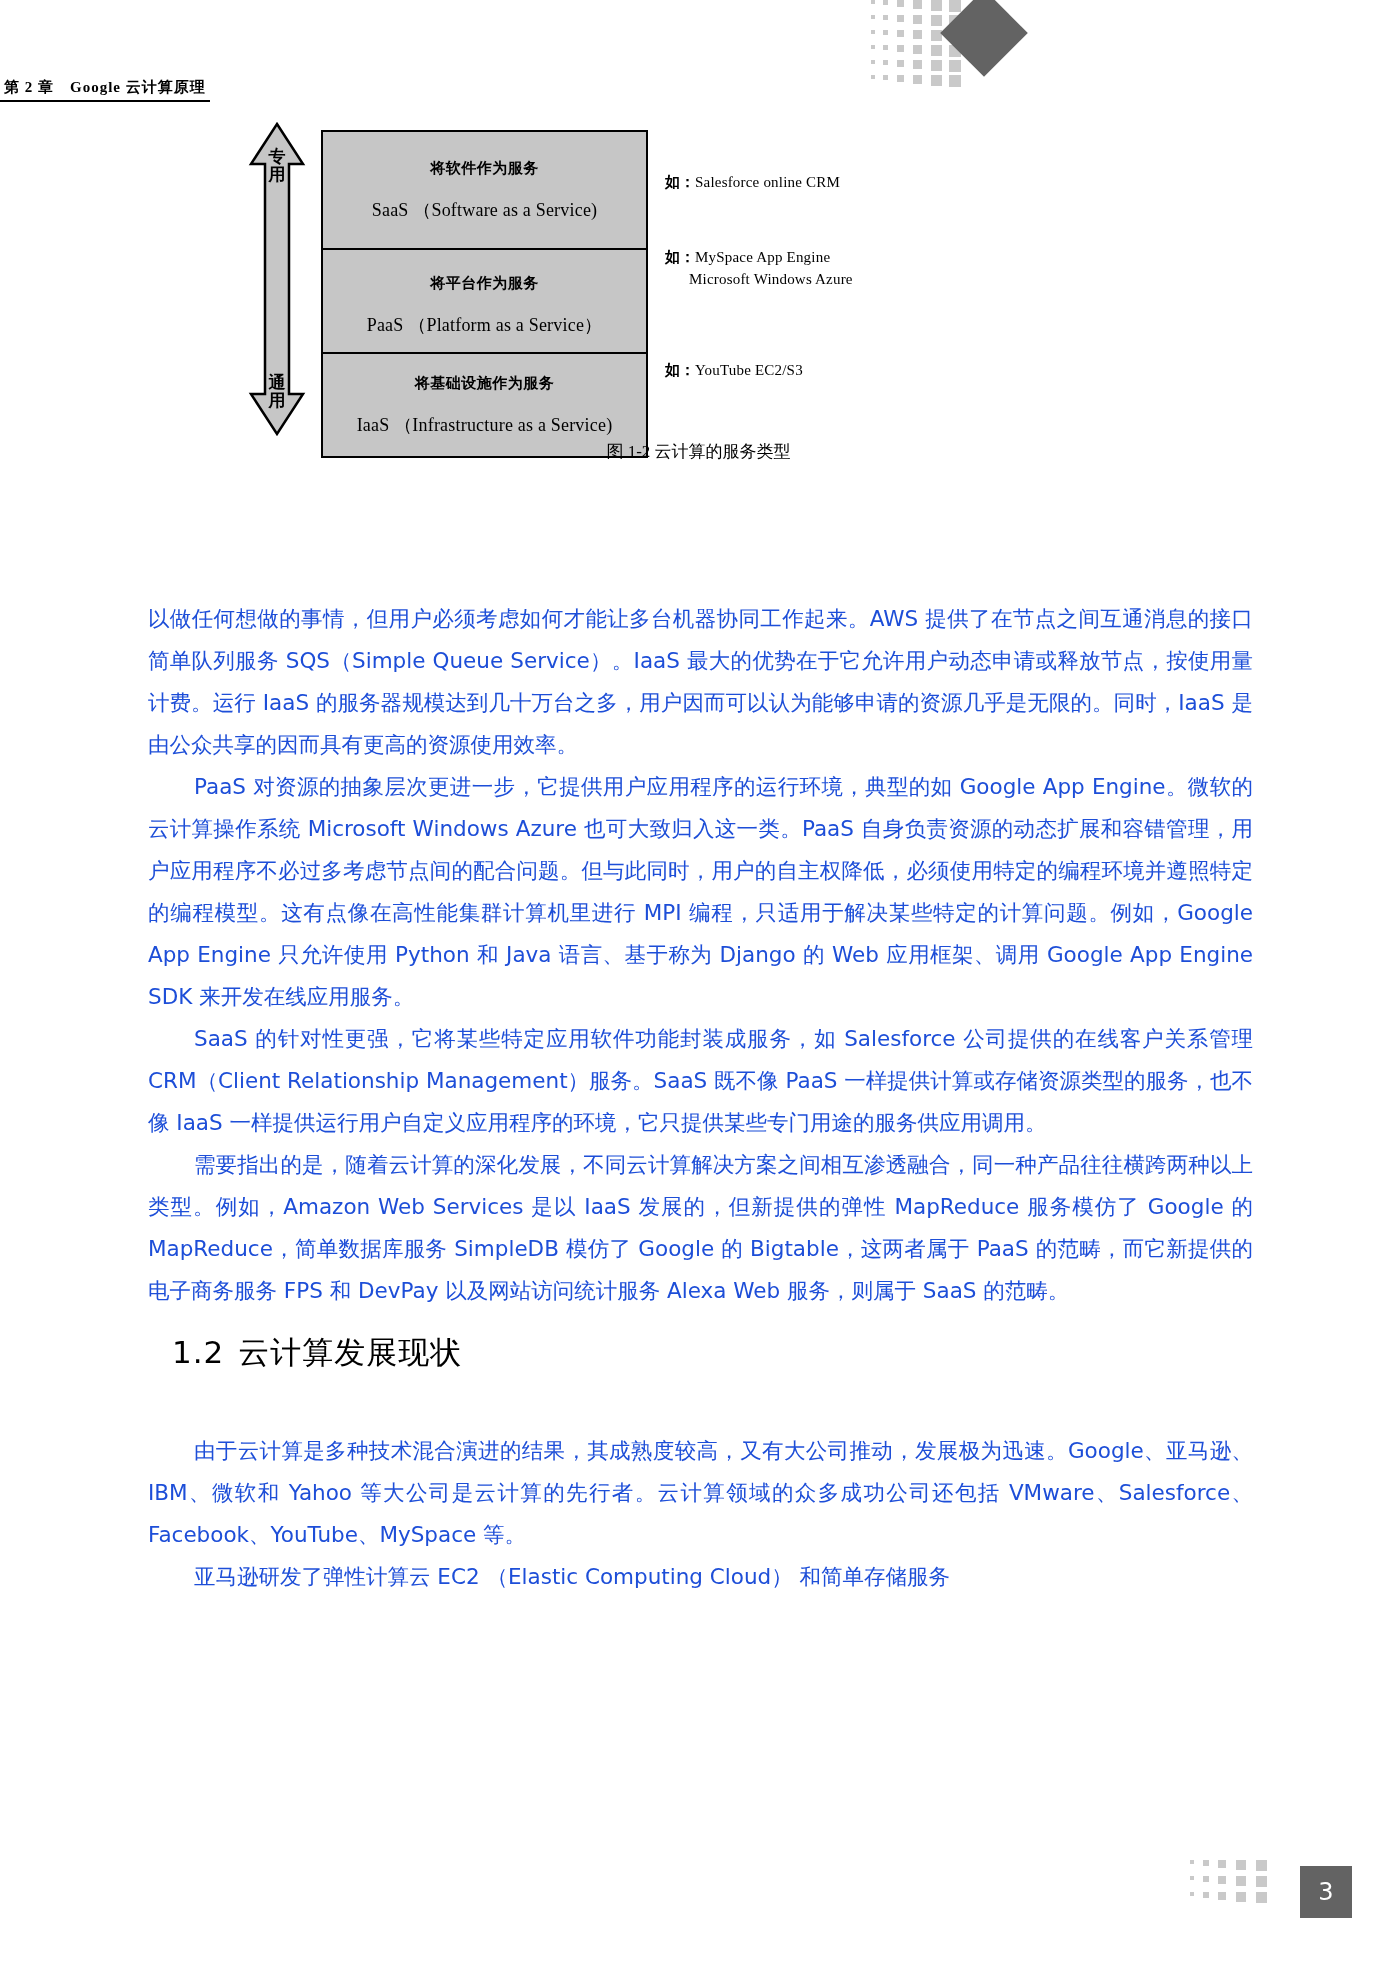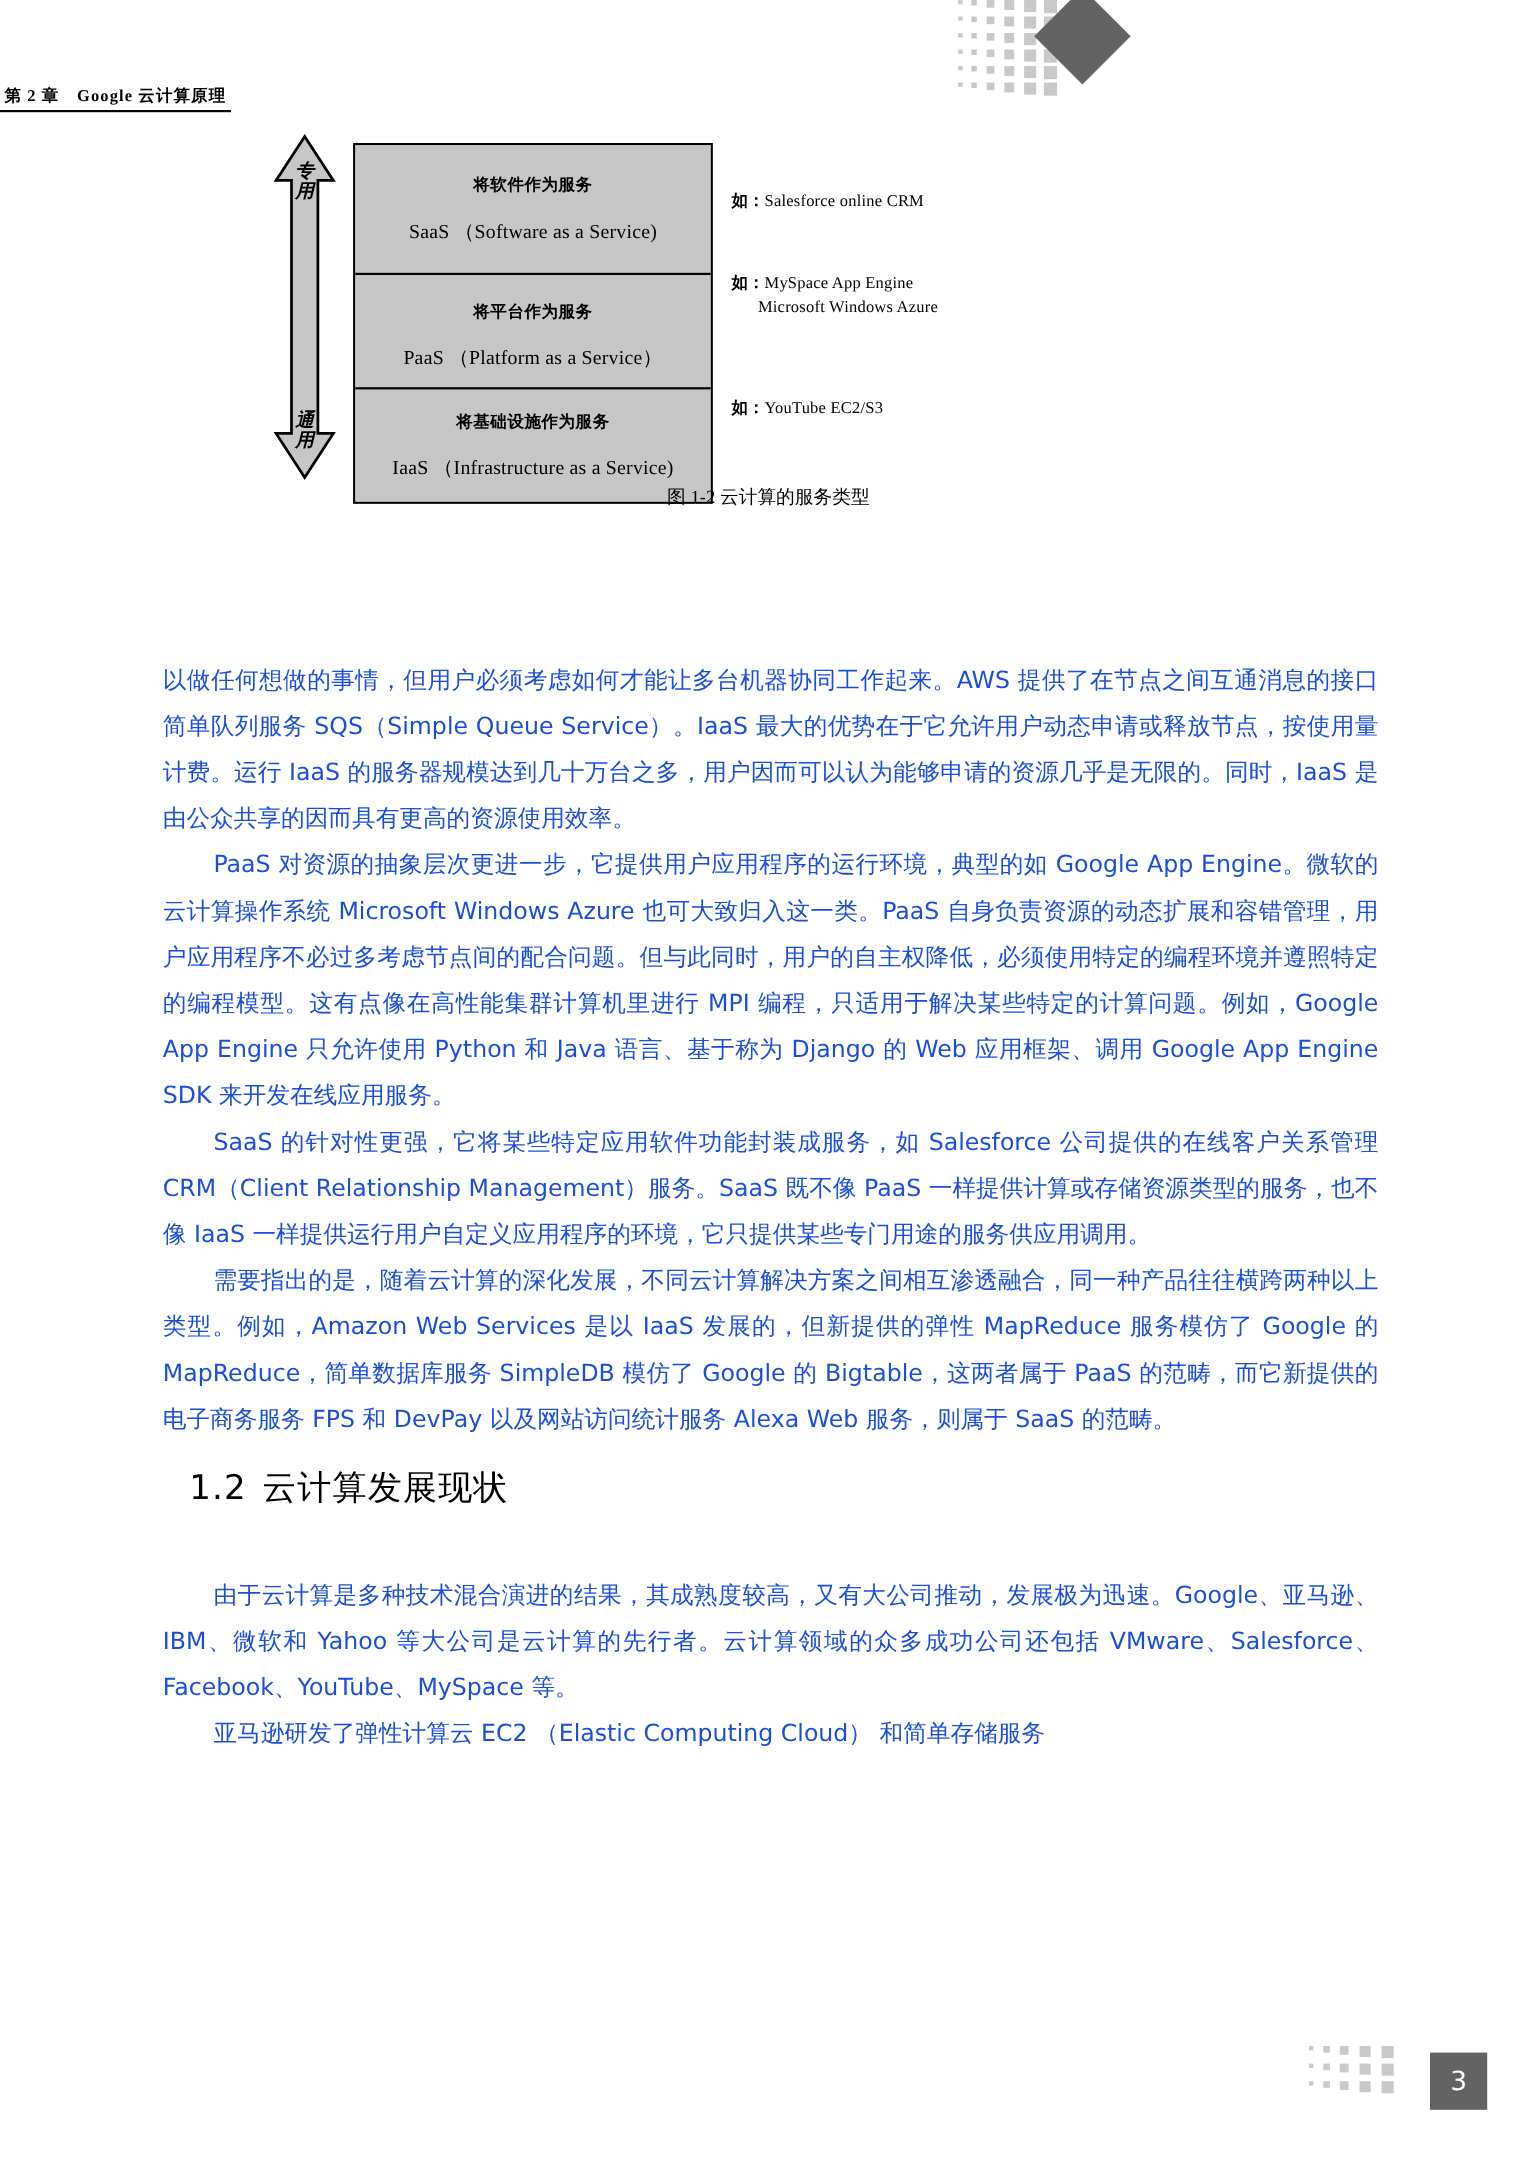--- a/index.html
+++ b/index.html
@@ -70,21 +70,20 @@
     left: 0px;
     width: 1397px;
     height: 420px;
   }
   .arrow-wrap {
     position: absolute;
     left: 247px;
     top: 0px;
     width: 60px;
     height: 318px;
-    font-style: italic;
   }
   .arrow-svg { display:block; }
   .arrow-label {
     position: absolute;
     width: 26px;
     left: 17px;
     font-family: "DejaVu Sans", "Liberation Sans", sans-serif;
     font-size: 17px;
     font-weight: bold;
     line-height: 1.05;

